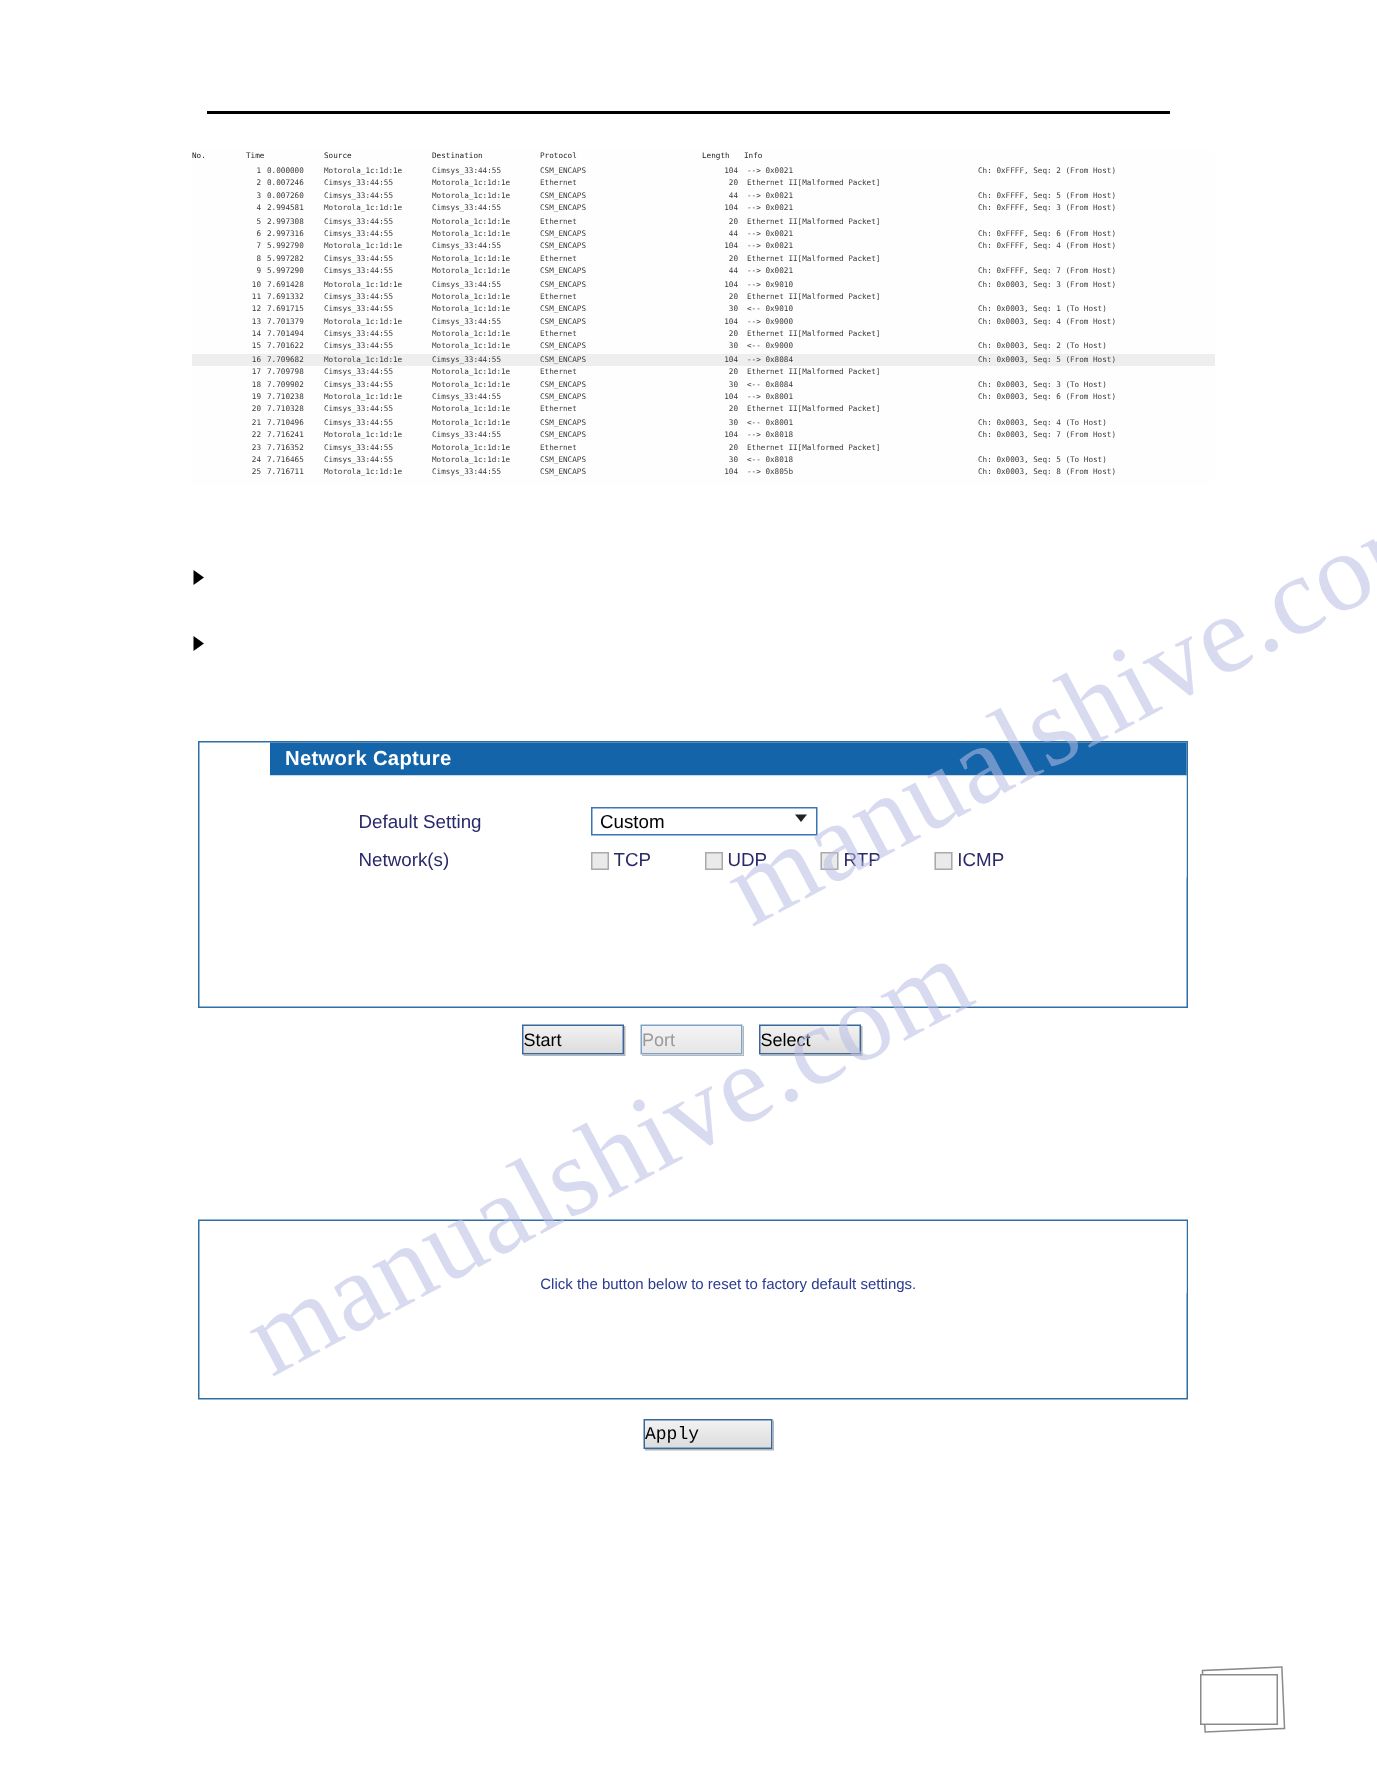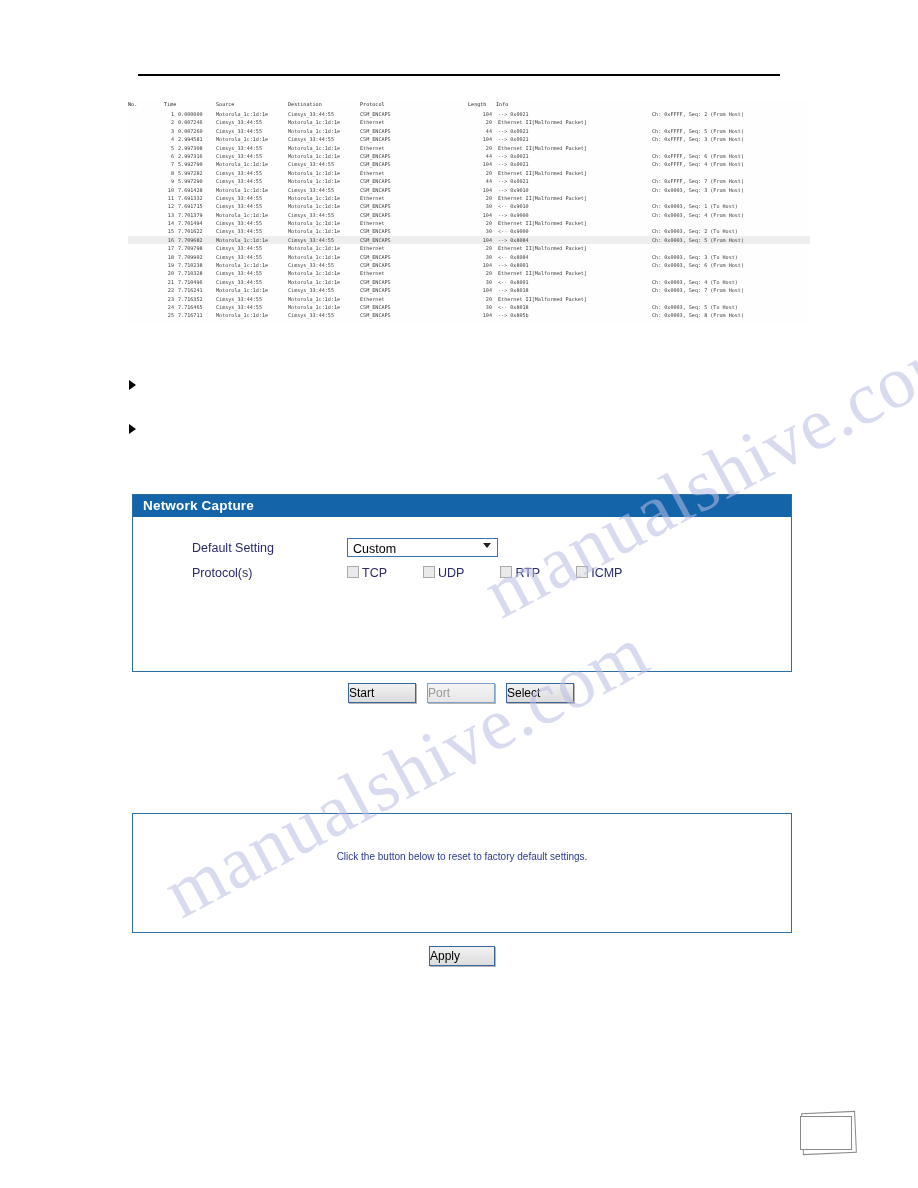--- a/index.html
+++ b/index.html
@@ -106,20 +106,21 @@
   #bullet-1 { left: 129px; top: 380px; }
   #bullet-2 { left: 129px; top: 424px; }
 
   
   .panel {
     position: absolute;
     z-index: 4;
     background: #ffffff;
     border: 1px solid #2f6ea5;
     box-sizing: border-box;
+    padding-left: 47px;
   }
   .panel-header {
     background: #1464aa;
     color: #ffffff;
     font-weight: bold;
     font-size: 13.5px;
     padding: 5px 0 5px 10px;
     letter-spacing: .2px;
     height: 22px;
     box-sizing: border-box;
@@ -184,21 +185,21 @@
     width: 12px; height: 12px;
     border: 1px solid #a9a9a9;
     background: #eaeaea;
     box-sizing: border-box;
     display: inline-block;
   }
 
   .proto-list { display: flex; align-items: center; }
   .proto-item {
     display: flex;
-    align-items: flex-start;
+    align-items: flex-end;
     margin-right: 36px;
   }
   .proto-item .proto-label {
     font-size: 12.5px;
     color: #2a2a6a;
     margin-left: 3px;
   }
 
   
   .btn-row {
@@ -222,21 +223,21 @@
     text-align: left;
     margin-right: 11px;
     box-sizing: border-box;
     cursor: pointer;
   }
   .ui-button.disabled {
     color: #9a9a9a;
     background: linear-gradient(#f4f4f4, #e6e6e6);
     border-color: #7ea2c8;
   }
-  #btn-apply { width: 66px; margin-right: 0; }
+  #btn-apply { width: 86px; margin-right: 0; font-family: Liberation Mono, monospace; }
 
   
   .fr-text {
     text-align: center;
     font-size: 10px;
     color: #2b3a8f;
     padding-top: 37px;
     font-family: "Liberation Sans", sans-serif;
   }
 
@@ -552,21 +553,21 @@
           <div class="select-shell" id="sel-default-setting">
             <span class="sel-text">Custom</span>
             <span class="sel-arrow"></span>
           </div>
         </div>
       </div>
 
 
 
       <div class="form-row">
-        <div class="form-label">Protocol(s)</div>
+        <div class="form-label">Network(s)</div>
         <div class="proto-list" id="protocol-list">
             <div class="proto-item">
               <span class="ui-checkbox"></span>
               <span class="proto-label">TCP</span>
             </div>
             <div class="proto-item">
               <span class="ui-checkbox"></span>
               <span class="proto-label">UDP</span>
             </div>
             <div class="proto-item">

